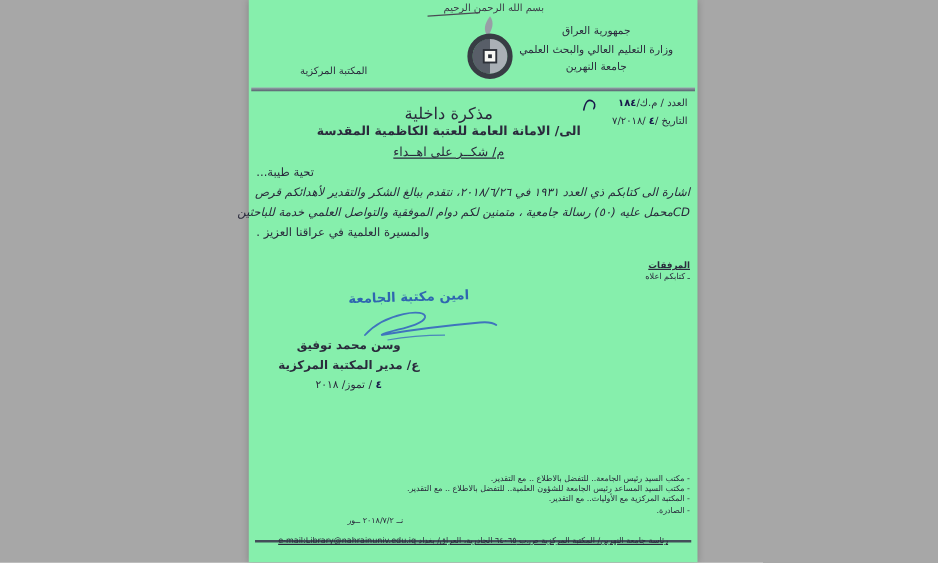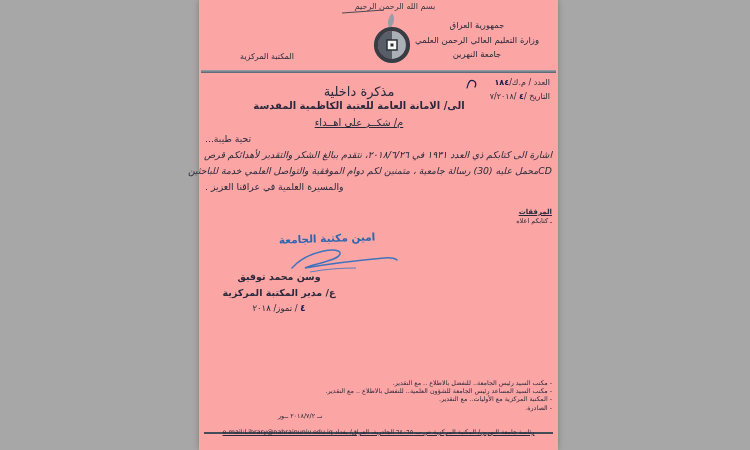--- a/index.html
+++ b/index.html
@@ -1,18 +1,18 @@
 <!DOCTYPE html>
 <html><head>
 <meta charset="utf-8">
 <style>
   html,body{margin:0;padding:0;}
   .stage{position:relative;width:750px;height:450px;background:#a7a7a7;overflow:hidden;
          font-family:"DejaVu Sans",sans-serif;}
-  .page{position:absolute;left:199px;top:0;width:359px;height:450px;background:#fca5a5;
+  .page{position:absolute;left:199px;top:0;width:359px;height:450px;background:#86efac;
         box-shadow:0 0 6px rgba(0,0,0,.25);}
   .t{position:absolute;direction:rtl;color:#2a2a3c;white-space:nowrap;}
   .r{text-align:left;}
   .hand{color:#18184a;font-weight:bold;}
   .bismillah{left:150px;top:2px;width:92px;font-size:8px;text-align:center;color:#3a3a46;}
   .bis-tail{position:absolute;left:143px;top:11px;width:42px;height:1.3px;background:#4a4a54;
             transform:rotate(-4deg);}
   .logo{position:absolute;left:170px;top:10px;}
   .org{right:2px;top:18px;width:158px;font-size:8.5px;line-height:14.5px;text-align:center;}
   .dept{left:26px;top:52px;width:84px;font-size:8px;text-align:center;}
@@ -58,21 +58,21 @@
       <path d="M23 3 C 18.5 9, 17.5 14, 21 19 C 24.5 14.5, 27 8, 23 3 Z" fill="#989ea6"></path>
       <path d="M23 21 a14 14 0 0 0 0 28 Z" fill="#585e68"></path>
       <path d="M23 21 a14 14 0 0 1 0 28 Z" fill="#aab0b6"></path>
       <circle cx="23" cy="35" r="16" fill="none" stroke="#383c44" stroke-width="4.2"></circle>
       <rect x="18" y="30" width="10" height="10" fill="#f7f7f4" stroke="#2c3038" stroke-width="1.5"></rect>
       <rect x="21.5" y="33.5" width="3" height="3" fill="#2c3038"></rect>
     </svg>
 
     <div class="t org">
       <div>جمهورية العراق</div>
-      <div>وزارة التعليم العالي الرحمن العلمي</div>
+      <div>وزارة التعليم العالي والبحث العلمي</div>
       <div>جامعة النهرين</div>
     </div>
 
     <div class="t dept">المكتبة المركزية</div>
 
     <div class="rule"></div>
 
     <div class="t refnum"><span>العدد / م.ك/</span><span class="hand">١٨٤</span></div>
 
     <div class="t refdate"><span>التاريخ /</span><span class="hand">٤</span><span> /٧/٢٠١٨</span></div>
@@ -80,21 +80,21 @@
     <svg class="hand-mark" width="14" height="16" viewBox="0 0 14 16">
       <path d="M2 12 Q 4 2, 9 5 Q 12 7, 10 11" fill="none" stroke="#18184a" stroke-width="1.2" stroke-linecap="round"></path>
     </svg>
 
     <div class="t kind">مذكرة داخلية</div>
     <div class="t to">الى/ الامانة العامة للعتبة الكاظمية المقدسة</div>
     <div class="t subject">م/ شكــر على اهــداء</div>
 
     <div class="t bodyline greet r">تحية طيبة...</div>
     <div class="t bodyline l1 fill">اشارة الى كتابكم ذي العدد ١٩٣١ في ٢٠١٨/٦/٢٦، نتقدم ببالغ الشكر والتقدير لأهدائكم قرص</div>
-    <div class="t bodyline l2 fill">CDمحمل عليه (30) رسالة جامعية ، متمنين لكم دوام الموفقية والتواصل العلمي خدمة للباحثين</div>
+    <div class="t bodyline l2 fill">CDمحمل عليه (٥٠) رسالة جامعية ، متمنين لكم دوام الموفقية والتواصل العلمي خدمة للباحثين</div>
     <div class="t bodyline l3 r">والمسيرة العلمية في عراقنا العزيز .</div>
 
     <div class="t attlabel">المرفقات</div>
     <div class="t attitem">ـ كتابكم اعلاه</div>
 
     <div class="t stamp">امين مكتبة الجامعة</div>
 
     <svg class="sig-svg" width="118" height="32" viewBox="0 0 118 32">
       <path d="M10 23 C 26 5, 60 1, 58 9 C 56 16, 30 19, 23 23 C 46 19, 80 15, 102 13 C 108 12.5, 113 13.5, 115 15" fill="none" stroke="#3f74bd" stroke-width="1.5" stroke-linecap="round"></path>
       <path d="M28 27 C 44 24, 60 23, 74 23" fill="none" stroke="#3f74bd" stroke-width="1" opacity="0.85"></path>

